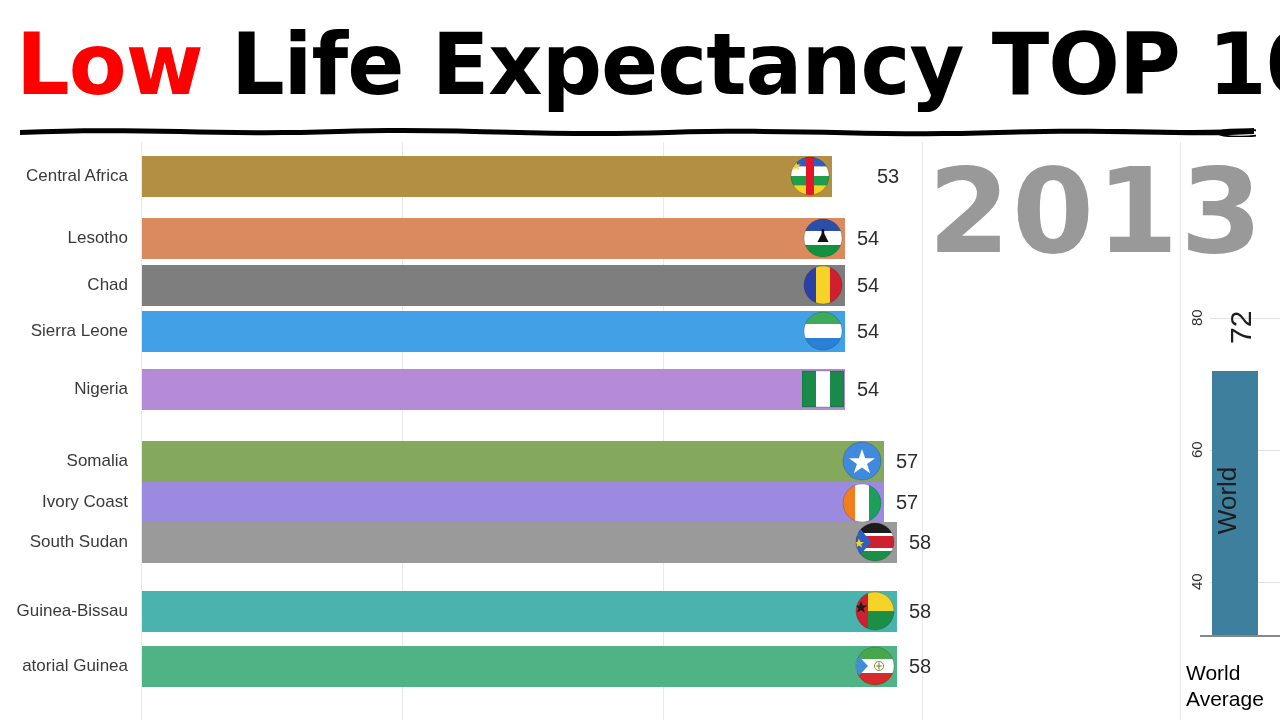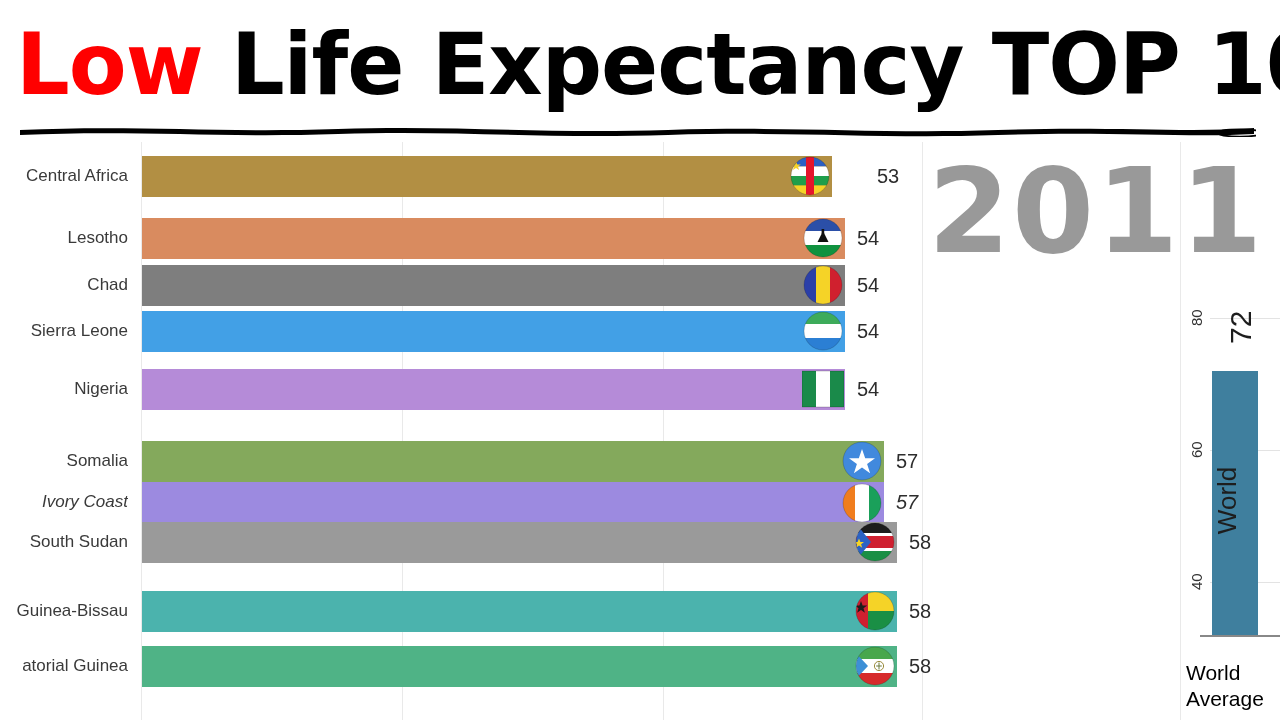--- a/index.html
+++ b/index.html
@@ -373,21 +373,21 @@
               </defs>
               <g clip-path="url(#c5)">
                 <rect x="0" y="0" width="42" height="42" fill="#4189dd"></rect>
                 <polygon points="21,9 24.2,18.2 34,18.2 26.1,23.9 29.1,33.2 21,27.5 12.9,33.2 15.9,23.9 8,18.2 17.8,18.2" fill="#ffffff"></polygon>
               </g>
               <circle cx="21" cy="21" r="19" fill="none" stroke="rgba(0,0,0,.18)" stroke-width="1"></circle>
             </svg>
           </div>
           <div class="bar-value" style="left: 895.95px;">57</div>
         </div>
-        <div class="bar-row" style="top: 333.4px; font-style: italic;">
+        <div class="bar-row" style="top: 333.4px;">
           <div class="bar-label">Ivory Coast</div>
           <div class="bar-rect" style="width: 741.95px; background: rgb(156, 138, 224);"></div>
           <div class="bar-flag" style="left: 861.95px;">
             <svg viewBox="0 0 42 42">
               <defs>
                 <clipPath id="c6">
                   <circle cx="21" cy="21" r="19"></circle>
                 </clipPath>
               </defs>
               <g clip-path="url(#c6)">
@@ -464,21 +464,21 @@
                 <path d="M25 17.5 L25 24.5 M22.2 21 L27.8 21" stroke="#6a7a3a" stroke-width="1"></path>
               </g>
               <circle cx="21" cy="21" r="19" fill="none" stroke="rgba(0,0,0,.18)" stroke-width="1"></circle>
             </svg>
           </div>
           <div class="bar-value" style="left: 908.967px;">58</div>
         </div>
       </div>
   </div>
 
-  <div id="year-label">2011</div>
+  <div id="year-label">2013</div>
 
   <div id="world-panel-divider"></div>
   <div id="world-panel">
     <div id="world-plot">
       <div id="world-ticks">
           <div class="world-tick-line" style="top: 33.0189px;"></div>
           <div class="world-tick-label" style="top: 22.0189px;">80</div>
           <div class="world-tick-line" style="top: 165.094px;"></div>
           <div class="world-tick-label" style="top: 154.094px;">60</div>
           <div class="world-tick-line" style="top: 297.17px;"></div>

